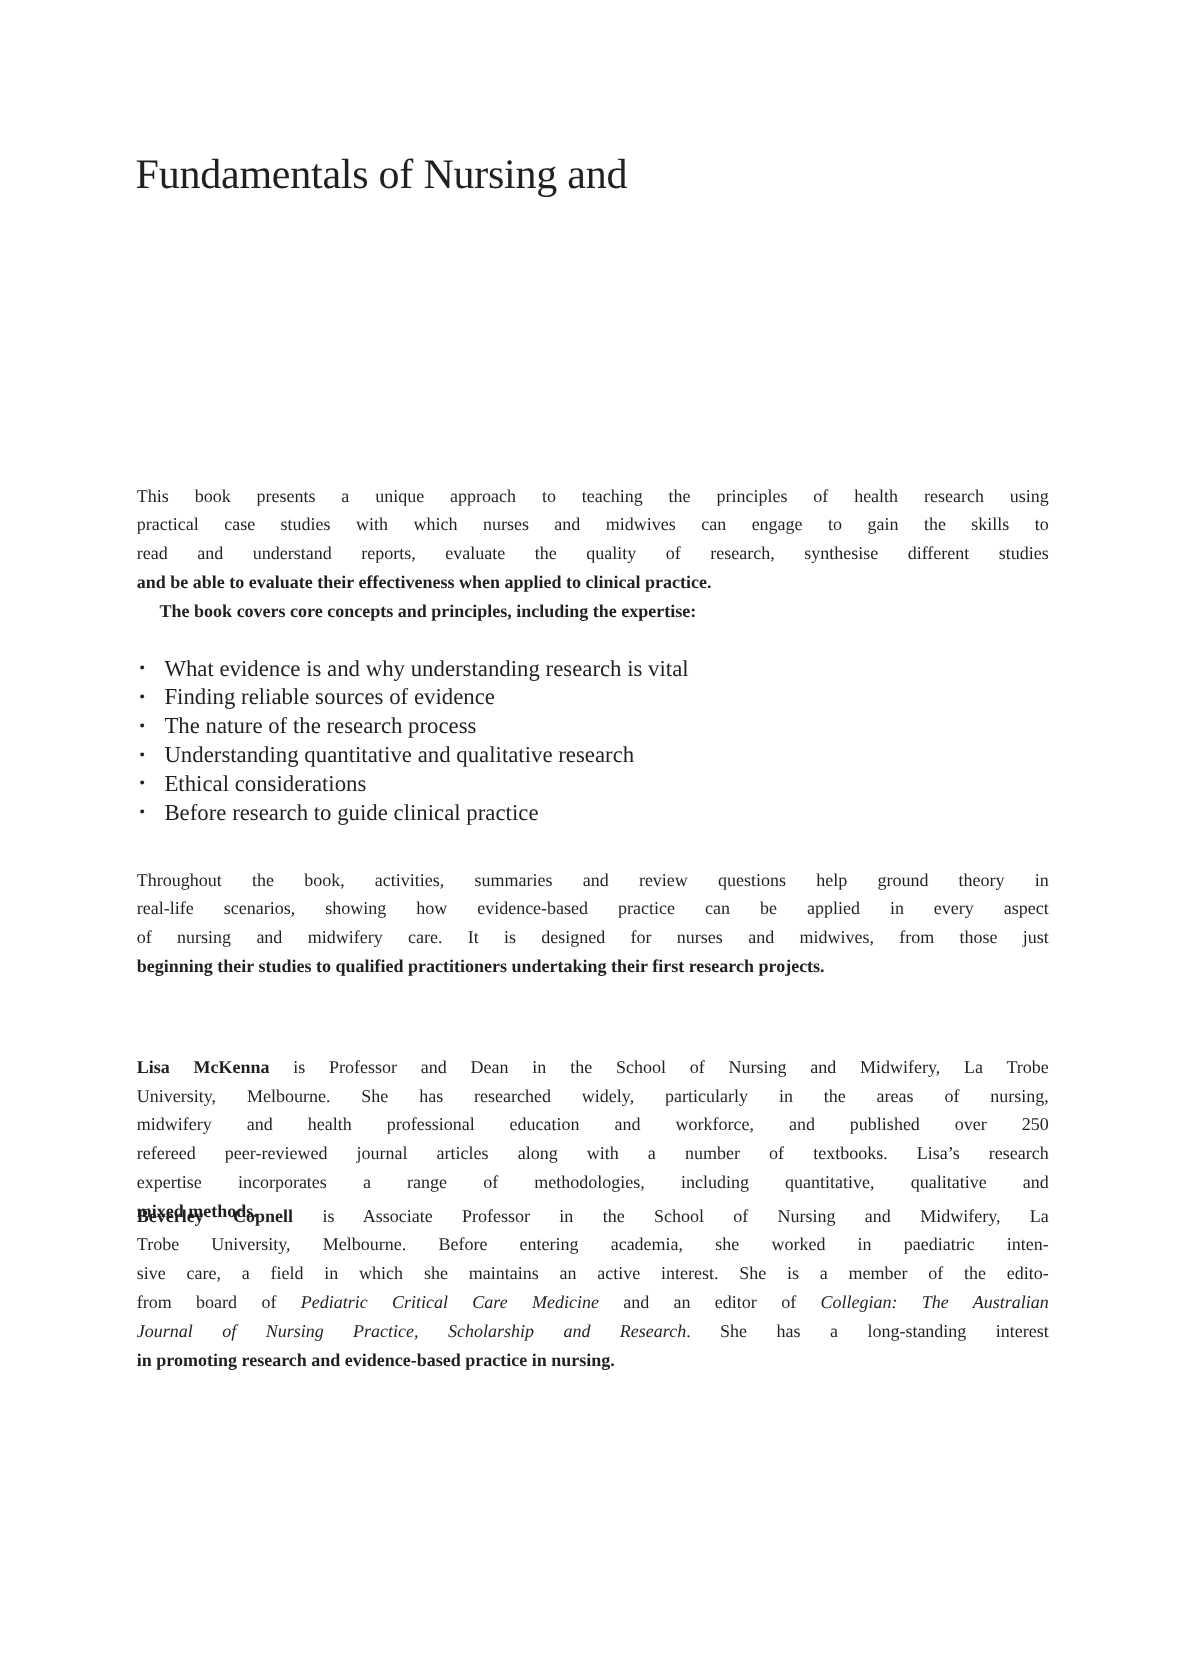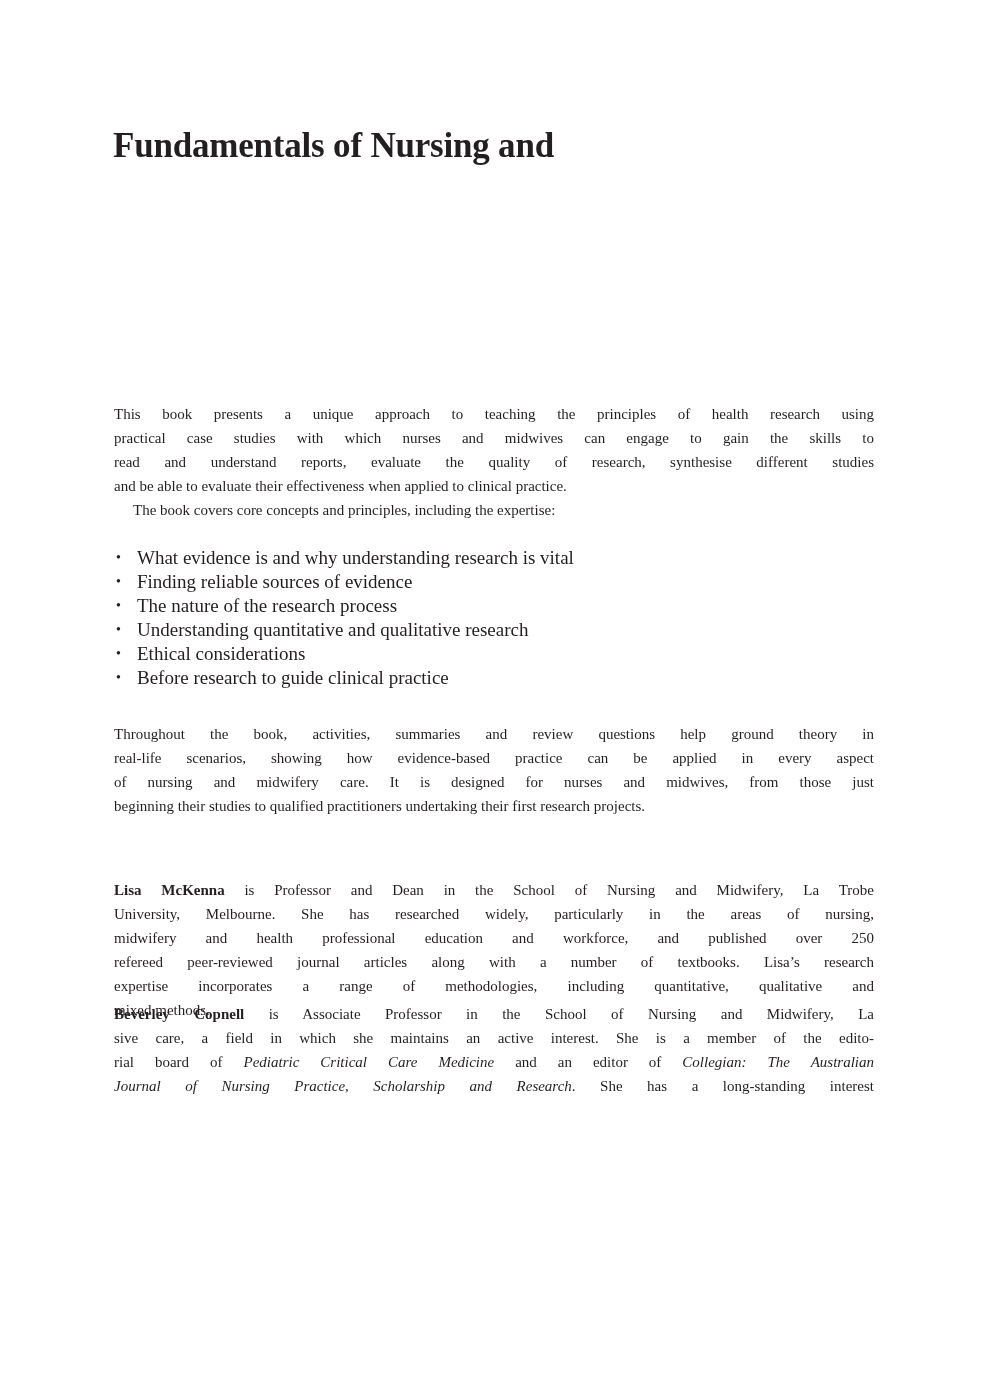--- a/index.html
+++ b/index.html
@@ -20,41 +20,42 @@
       left: 0; top: 0;
       width: 986px; height: 1395px;
     }
     .title {
       position: absolute;
       left: 113px;
       top: 124px;
       margin: 0;
       font-size: 35px;
       line-height: 43px;
-      font-weight: bold;
+      font-weight: normal;
       color: #231f20;
       letter-spacing: -0.2px;
     }
     .title .line { display: block; white-space: nowrap; }
     .body-text {
       position: absolute;
       left: 114px;
       width: 760px;
       font-size: 15px;
       line-height: 24px;
       margin: 0;
     }
     .body-text .line {
       display: block;
       white-space: nowrap;
       text-align: justify;
       text-align-last: justify;
     }
     .body-text .line.last {
       text-align-last: left;
+      font-weight: bold;
     }
     .indent { padding-left: 19px; }
     #intro { top: 402px; }
     #covers { top: 498px; }
     ul.topics {
       position: absolute;
       left: 114px;
       top: 546px;
       margin: 0;
       padding: 0;
@@ -119,18 +120,20 @@
     <span class="line"><b>Lisa McKenna</b><span> is Professor and Dean in the School of Nursing and Midwifery, La Trobe</span></span>
     <span class="line">University, Melbourne. She has researched widely, particularly in the areas of nursing,</span>
     <span class="line">midwifery and health professional education and workforce, and published over 250</span>
     <span class="line">refereed peer-reviewed journal articles along with a number of textbooks. Lisa’s research</span>
     <span class="line">expertise incorporates a range of methodologies, including quantitative, qualitative and</span>
     <span class="line last">mixed methods.</span>
   </p>
 
   <p class="body-text" id="copnell">
     <span class="line"><b>Beverley Copnell</b><span> is Associate Professor in the School of Nursing and Midwifery, La</span></span>
+    <span class="line">Trobe University, Melbourne. Before entering academia, she worked in paediatric inten-</span>
     <span class="line">sive care, a field in which she maintains an active interest. She is a member of the edito-</span>
-    <span class="line"><span>rial board of </span><i>Pediatric Critical Care Medicine</i><span> and an editor of </span><i>Collegian: The Australian</i></span>
+    <span class="line"><span>from board of </span><i>Pediatric Critical Care Medicine</i><span> and an editor of </span><i>Collegian: The Australian</i></span>
     <span class="line"><i>Journal of Nursing Practice, Scholarship and Research</i><span>. She has a long-standing interest</span></span>
+    <span class="line last">in promoting research and evidence-based practice in nursing.</span>
   </p>
 
 </div>
 
 </body></html>

